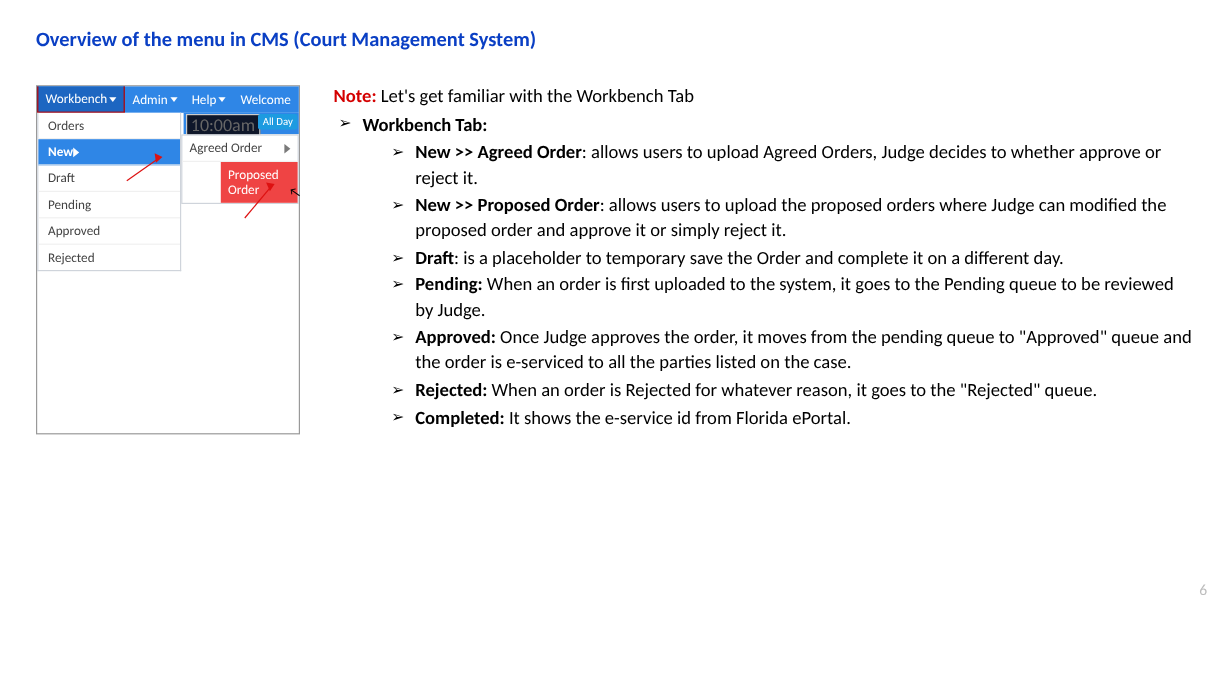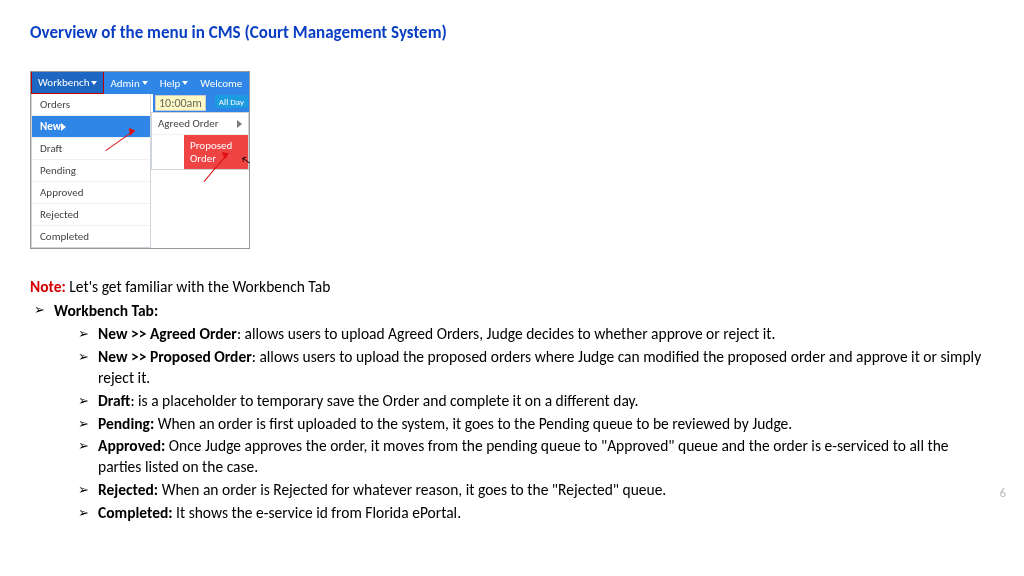--- a/index.html
+++ b/index.html
@@ -1,38 +1,38 @@
 <!DOCTYPE html>
 <html><head>
 <meta charset="utf-8">
 <style>
   * { box-sizing: border-box; margin: 0; padding: 0; }
   html, body { width: 1024px; height: 576px; font-family: Calibri, Arial, sans-serif; background: #fff; color: #000; }
   .page { position: relative; width: 1024px; height: 508px; padding: 22px 30px; }
   .title { font-size: 17px; font-weight: bold; color: #0a3fc4; margin-bottom: 28px; }
-  .content { display: flex; gap: 28px; flex-direction: column; }
+  .content { display: flex; gap: 28px; }
   
   .shot { width: 220px; border: 1px solid #999; position: relative; background: #fff; }
   .menubar { display: flex; background: #2f86e6; height: 22px; font-size: 11px; color: #fff; }
   .menubar .mb { padding: 3px 6px; display: flex; align-items: center; gap: 2px; white-space: nowrap; }
   .menubar .mb.sel { background: #1d66c1; border: 1px solid #b00; border-top: none; }
   .caret-d { width: 0; height: 0; border-left: 3px solid transparent; border-right: 3px solid transparent; border-top: 4px solid #fff; display: inline-block; }
   .drop { position: relative; width: 120px; border: 1px solid #cfd4db; border-top: none; background: #fff; font-size: 11px; }
   .drop .it { padding: 4px 8px; border-bottom: 1px solid #f0f0f0; color: #444; display: flex; justify-content: flex-start; align-items: center; }
   .drop .it:last-child { border-bottom: none; }
   .drop .it.hl { background: #2f86e6; color: #fff; font-weight: bold; }
   .tri-r { width: 0; height: 0; border-top: 4px solid transparent; border-bottom: 4px solid transparent; border-left: 5px solid #fff; }
   .tri-r.dark { border-left-color: #7a7a7a; }
   .sub { position: absolute; top: 18px; left: 120px; width: 98px; border: 1px solid #cfd4db; background: #fff; font-size: 11px; }
   .sub .it { padding: 4px 6px; border-bottom: 1px solid #f0f0f0; color: #444; display:flex; justify-content:space-between; align-items:center;}
   .sub .it.hl { background: #ef4444; color: #fff; margin-left: 32px; }
   .sub .it:last-child { border-bottom: none; }
   .allday { position:absolute; top:0; right:0; width:96px; height:18px; background:#2f86e6; }
   .allday .btn { position:absolute; top:1px; right:1px; background:#1d9be0; color:#fff; font-size:9px; padding:1px 4px; border-radius:2px;}
-  .allday .time { position:absolute; top:1px; left:2px; font-size:12px; color:#666; background:#fef9c3; border:1px solid #ccc; padding:0 3px;}
+  .allday .time { position:absolute; top:1px; left:2px; font-size:15px; color:#666; background:#0f172a; border:1px solid #ccc; padding:0 3px;}
   .arrow { position: absolute; width: 1.4px; background: #d11; }
   .arrow::after { content:""; position:absolute; top:-2px; right:-3px; width:0; height:0; border-left:4px solid transparent; border-right:4px solid transparent; border-bottom:6px solid #d11; transform: rotate(27deg); }
   .arrow1 { top: 30px; left: 88px; height: 34px; transform: rotate(55deg); }
   .arrow2 { top: 56px; left: 184px; height: 36px; transform: rotate(40deg); }
   .cursor { position:absolute; top:60px; left:210px; font-size:11px; color:#000; transform: rotate(-10deg);}
   
   .text { flex: 1; font-size: 15.5px; line-height: 1.35; }
   .note-line { margin-bottom: 3px; }
   .note-label { color: #d40000; font-weight: bold; }
   .b1 { list-style: none; padding-left: 4px; }
@@ -88,23 +88,20 @@
             </div>
           <div class="it">
               <span>Pending</span>
             </div>
           <div class="it">
               <span>Approved</span>
             </div>
           <div class="it">
               <span>Rejected</span>
             </div>
-          <div class="it">
-              <span>Completed</span>
-            </div>
         </div>
         <div class="sub">
           <div class="it">
               <span>Agreed Order</span>
               <span class="tri-r dark"></span>
             </div>
           <div class="it hl">
               <span>Proposed Order</span>
             </div>
         </div>

